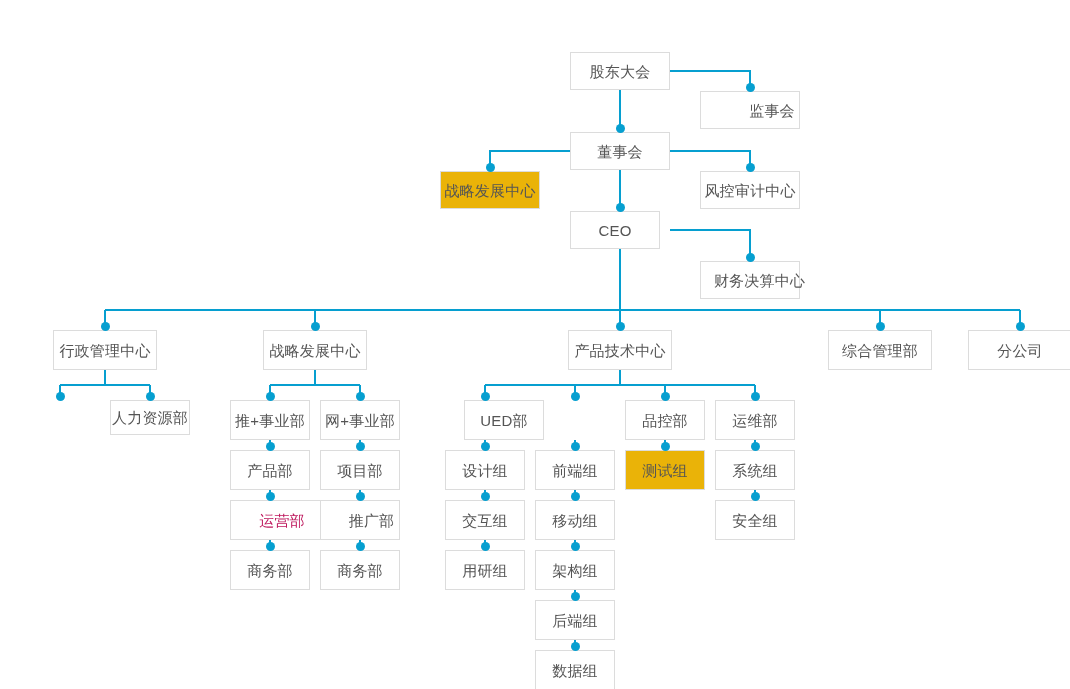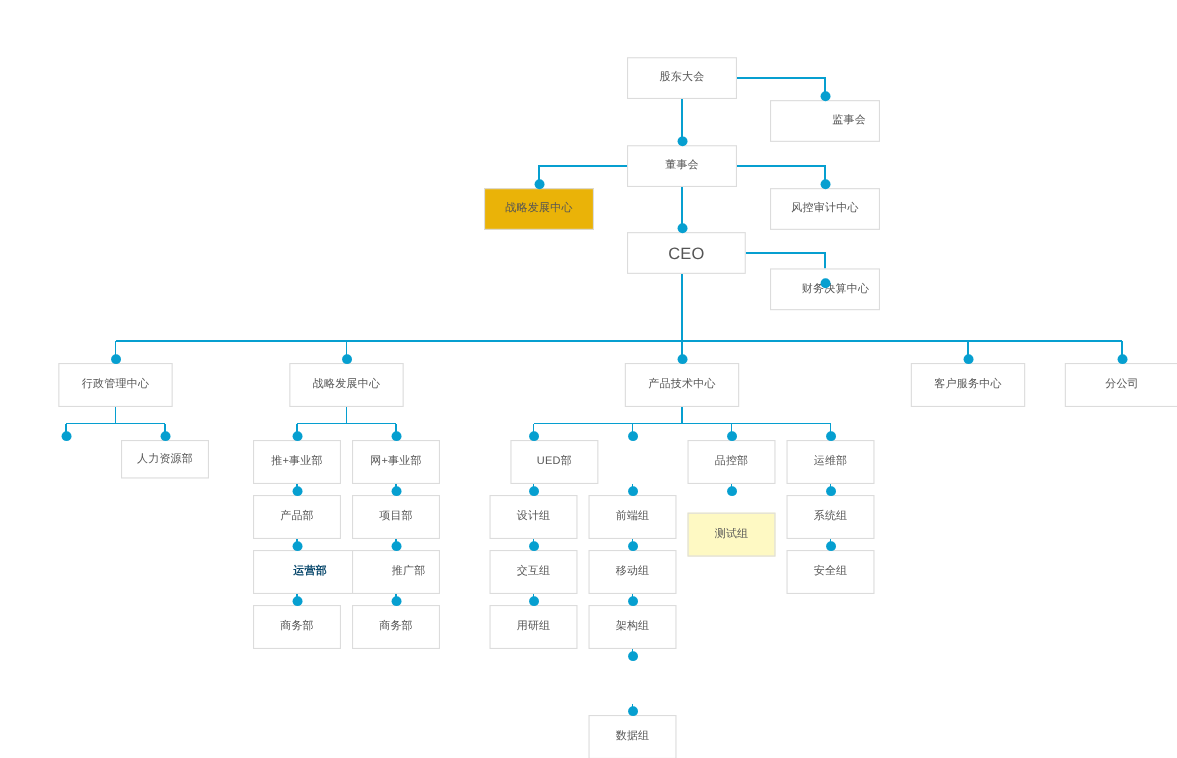--- a/index.html
+++ b/index.html
@@ -26,21 +26,21 @@
   }
   .node {
     position: absolute;
     box-sizing: border-box;
     border: 1px solid #dcdcdc;
     background: #ffffff;
     display: flex;
     align-items: center;
     justify-content: center;
     color: #555555;
-    font-size: 10px;
+    font-size: 15px;
     line-height: 1;
     letter-spacing: 0.2px;
     white-space: nowrap;
     z-index: 2;
   }
   .node.latin {
     font-size: 15px;
   }
   .dot {
     position: absolute;
@@ -99,46 +99,47 @@
       <path d="M 575 640 V 646" fill="none" stroke="#069fd0" stroke-width="1.6" shape-rendering="crispEdges"></path>
       <path d="M 665 440 V 446" fill="none" stroke="#069fd0" stroke-width="1.6" shape-rendering="crispEdges"></path>
       <path d="M 755 440 V 446" fill="none" stroke="#069fd0" stroke-width="1.6" shape-rendering="crispEdges"></path>
       <path d="M 755 490 V 496" fill="none" stroke="#069fd0" stroke-width="1.6" shape-rendering="crispEdges"></path>
     </svg>
 <div class="node" style="left: 570px; top: 52px; width: 100px; height: 38px; border-color: rgb(220, 220, 220); background: rgb(255, 255, 255); color: rgb(85, 85, 85);">股东大会</div>
     <div class="node" style="left: 700px; top: 91px; width: 100px; height: 38px; border-color: rgb(220, 220, 220); background: rgb(255, 255, 255); color: rgb(85, 85, 85); padding-left: 44px;">监事会</div>
     <div class="node" style="left: 570px; top: 132px; width: 100px; height: 38px; border-color: rgb(220, 220, 220); background: rgb(255, 255, 255); color: rgb(85, 85, 85);">董事会</div>
     <div class="node" style="left: 440px; top: 171px; width: 100px; height: 38px; border-color: rgb(220, 220, 220); background: #eab308; color: rgb(85, 85, 85);">战略发展中心</div>
     <div class="node" style="left: 700px; top: 171px; width: 100px; height: 38px; border-color: rgb(220, 220, 220); background: rgb(255, 255, 255); color: rgb(85, 85, 85);">风控审计中心</div>
-    <div class="node latin" style="left: 570px; top: 211px; width: 108px; height: 38px; border-color: rgb(220, 220, 220); background: rgb(255, 255, 255); color: rgb(85, 85, 85);">CEO</div>
-    <div class="node" style="left: 700px; top: 244px; width: 100px; height: 38px; border-color: rgb(220, 220, 220); background: rgb(255, 255, 255); color: rgb(85, 85, 85); padding-left: 19px;">财务决算中心</div>
+    <div class="node latin" style="left: 570px; top: 211px; width: 90px; height: 38px; border-color: rgb(220, 220, 220); background: rgb(255, 255, 255); color: rgb(85, 85, 85);">CEO</div>
+    <div class="node" style="left: 700px; top: 261px; width: 100px; height: 38px; border-color: rgb(220, 220, 220); background: rgb(255, 255, 255); color: rgb(85, 85, 85); padding-left: 19px;">财务决算中心</div>
     <div class="node" style="left: 53px; top: 330px; width: 104px; height: 40px; border-color: rgb(220, 220, 220); background: rgb(255, 255, 255); color: rgb(85, 85, 85);">行政管理中心</div>
     <div class="node" style="left: 263px; top: 330px; width: 104px; height: 40px; border-color: rgb(220, 220, 220); background: rgb(255, 255, 255); color: rgb(85, 85, 85);">战略发展中心</div>
     <div class="node" style="left: 568px; top: 330px; width: 104px; height: 40px; border-color: rgb(220, 220, 220); background: rgb(255, 255, 255); color: rgb(85, 85, 85);">产品技术中心</div>
-    <div class="node" style="left: 828px; top: 330px; width: 104px; height: 40px; border-color: rgb(220, 220, 220); background: rgb(255, 255, 255); color: rgb(85, 85, 85);">客户服务中心</div>
+    <div class="node" style="left: 828px; top: 330px; width: 104px; height: 40px; border-color: rgb(220, 220, 220); background: rgb(255, 255, 255); color: rgb(85, 85, 85);">综合管理部</div>
     <div class="node" style="left: 968px; top: 330px; width: 104px; height: 40px; border-color: rgb(220, 220, 220); background: rgb(255, 255, 255); color: rgb(85, 85, 85);">分公司</div>
     <div class="node" style="left: 110px; top: 400px; width: 80px; height: 35px; border-color: rgb(220, 220, 220); background: rgb(255, 255, 255); color: rgb(85, 85, 85);">人力资源部</div>
     <div class="node" style="left: 230px; top: 400px; width: 80px; height: 40px; border-color: rgb(220, 220, 220); background: rgb(255, 255, 255); color: rgb(85, 85, 85);">推+事业部</div>
     <div class="node" style="left: 230px; top: 450px; width: 80px; height: 40px; border-color: rgb(220, 220, 220); background: rgb(255, 255, 255); color: rgb(85, 85, 85);">产品部</div>
-    <div class="node" style="left: 230px; top: 500px; width: 104px; height: 40px; border-color: rgb(220, 220, 220); background: rgb(255, 255, 255); color: #0c4a6e; font-weight: bold;">运营部</div>
+    <div class="node" style="left: 230px; top: 500px; width: 104px; height: 40px; border-color: rgb(220, 220, 220); background: rgb(255, 255, 255); color: #be185d;">运营部</div>
     <div class="node" style="left: 230px; top: 550px; width: 80px; height: 40px; border-color: rgb(220, 220, 220); background: rgb(255, 255, 255); color: rgb(85, 85, 85);">商务部</div>
     <div class="node" style="left: 320px; top: 400px; width: 80px; height: 40px; border-color: rgb(220, 220, 220); background: rgb(255, 255, 255); color: rgb(85, 85, 85);">网+事业部</div>
     <div class="node" style="left: 320px; top: 450px; width: 80px; height: 40px; border-color: rgb(220, 220, 220); background: rgb(255, 255, 255); color: rgb(85, 85, 85);">项目部</div>
     <div class="node" style="left: 320px; top: 500px; width: 80px; height: 40px; border-color: rgb(220, 220, 220); background: rgb(255, 255, 255); color: rgb(85, 85, 85); padding-left: 23px;">推广部</div>
     <div class="node" style="left: 320px; top: 550px; width: 80px; height: 40px; border-color: rgb(220, 220, 220); background: rgb(255, 255, 255); color: rgb(85, 85, 85);">商务部</div>
     <div class="node" style="left: 445px; top: 400px; width: 80px; height: 40px; border-color: rgb(220, 220, 220); background: rgb(255, 255, 255); color: rgb(85, 85, 85); margin-left: 19px;">UED部</div>
     <div class="node" style="left: 445px; top: 450px; width: 80px; height: 40px; border-color: rgb(220, 220, 220); background: rgb(255, 255, 255); color: rgb(85, 85, 85);">设计组</div>
     <div class="node" style="left: 445px; top: 500px; width: 80px; height: 40px; border-color: rgb(220, 220, 220); background: rgb(255, 255, 255); color: rgb(85, 85, 85);">交互组</div>
     <div class="node" style="left: 445px; top: 550px; width: 80px; height: 40px; border-color: rgb(220, 220, 220); background: rgb(255, 255, 255); color: rgb(85, 85, 85);">用研组</div>
     <div class="node" style="left: 535px; top: 450px; width: 80px; height: 40px; border-color: rgb(220, 220, 220); background: rgb(255, 255, 255); color: rgb(85, 85, 85);">前端组</div>
     <div class="node" style="left: 535px; top: 500px; width: 80px; height: 40px; border-color: rgb(220, 220, 220); background: rgb(255, 255, 255); color: rgb(85, 85, 85);">移动组</div>
     <div class="node" style="left: 535px; top: 550px; width: 80px; height: 40px; border-color: rgb(220, 220, 220); background: rgb(255, 255, 255); color: rgb(85, 85, 85);">架构组</div>
+    <div class="node" style="left: 535px; top: 600px; width: 80px; height: 40px; border-color: rgb(220, 220, 220); background: rgb(255, 255, 255); color: rgb(85, 85, 85);">后端组</div>
     <div class="node" style="left: 535px; top: 650px; width: 80px; height: 40px; border-color: rgb(220, 220, 220); background: rgb(255, 255, 255); color: rgb(85, 85, 85);">数据组</div>
     <div class="node" style="left: 625px; top: 400px; width: 80px; height: 40px; border-color: rgb(220, 220, 220); background: rgb(255, 255, 255); color: rgb(85, 85, 85);">品控部</div>
-    <div class="node" style="left: 625px; top: 466px; width: 80px; height: 40px; border-color: rgb(220, 220, 220); background: #fef9c3; color: rgb(85, 85, 85);">测试组</div>
+    <div class="node" style="left: 625px; top: 450px; width: 80px; height: 40px; border-color: rgb(220, 220, 220); background: #eab308; color: rgb(85, 85, 85);">测试组</div>
     <div class="node" style="left: 715px; top: 400px; width: 80px; height: 40px; border-color: rgb(220, 220, 220); background: rgb(255, 255, 255); color: rgb(85, 85, 85);">运维部</div>
     <div class="node" style="left: 715px; top: 450px; width: 80px; height: 40px; border-color: rgb(220, 220, 220); background: rgb(255, 255, 255); color: rgb(85, 85, 85);">系统组</div>
     <div class="node" style="left: 715px; top: 500px; width: 80px; height: 40px; border-color: rgb(220, 220, 220); background: rgb(255, 255, 255); color: rgb(85, 85, 85);">安全组</div>
     <div class="dot" style="left: 745.5px; top: 82.5px; background: rgb(6, 159, 208);"></div>
     <div class="dot" style="left: 615.5px; top: 123.5px; background: rgb(6, 159, 208);"></div>
     <div class="dot" style="left: 485.5px; top: 162.5px; background: rgb(6, 159, 208);"></div>
     <div class="dot" style="left: 745.5px; top: 162.5px; background: rgb(6, 159, 208);"></div>
     <div class="dot" style="left: 615.5px; top: 202.5px; background: rgb(6, 159, 208);"></div>
     <div class="dot" style="left: 745.5px; top: 252.5px; background: rgb(6, 159, 208);"></div>
     <div class="dot" style="left: 100.5px; top: 321.5px; background: rgb(6, 159, 208);"></div>

